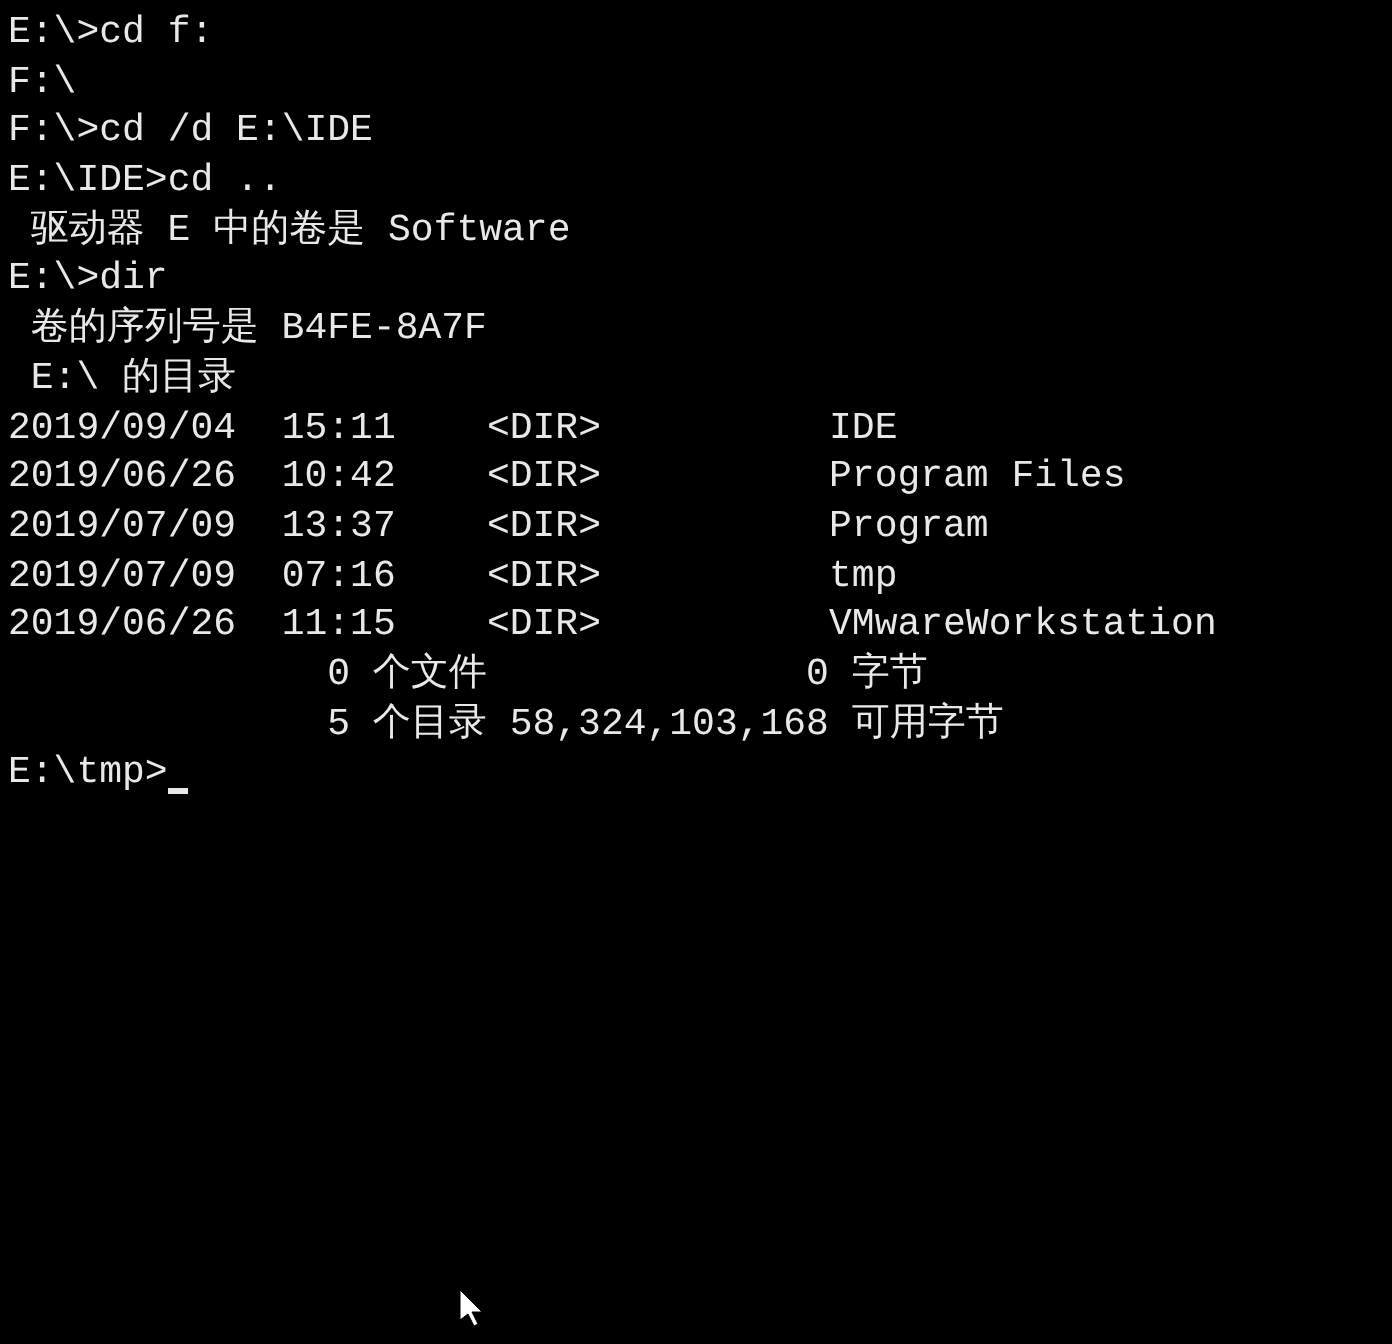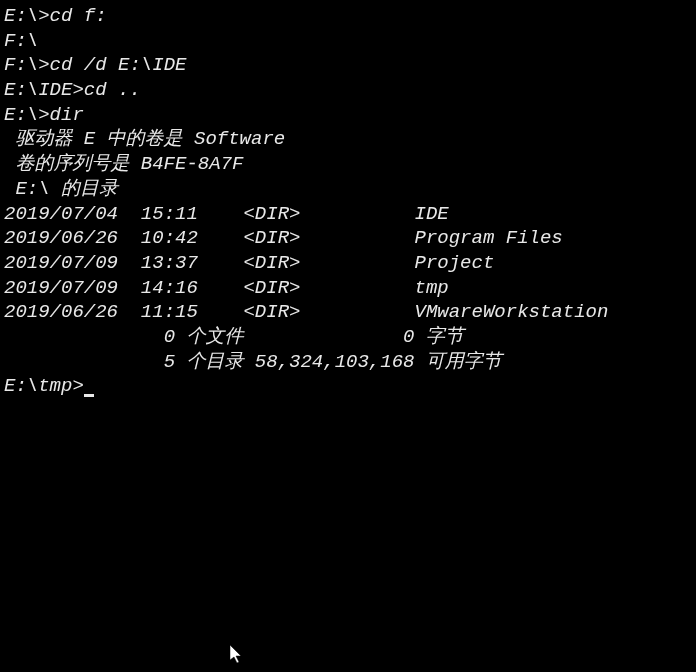--- a/index.html
+++ b/index.html
@@ -15,21 +15,20 @@
       line-height: 1.3;
       padding: 4px;
       width: 696px;
       height: 672px;
       overflow: hidden;
       position: relative;
     }
     .line {
       white-space: pre;
       display: block;
-      font-style: italic;
     }
     .cursor {
       display: inline-block;
       width: 10px;
       height: 3px;
       background: #e8e8e8;
       vertical-align: bottom;
       margin-bottom: 2px;
     }
     .mouse-pointer {
@@ -46,32 +45,32 @@
 
 <div>
   <span class="line"><span>E:\&gt;</span><span>cd f:</span></span>
   <span class="line">F:\</span>
   <span class="line"></span>
   <span class="line"></span>
   <span class="line"><span>F:\&gt;</span><span>cd /d E:\IDE</span></span>
   <span class="line"></span>
   <span class="line"><span>E:\IDE&gt;</span><span>cd ..</span></span>
   <span class="line"></span>
+  <span class="line"> 驱动器 E 中的卷是 Software</span>
+
   <span class="line"><span>E:\&gt;</span><span>dir</span></span>
-
-  <span class="line"> 驱动器 E 中的卷是 Software</span>
   <span class="line"> 卷的序列号是 B4FE-8A7F</span>
   <span class="line"></span>
   <span class="line"> E:\ 的目录</span>
   <span class="line"></span>
 
-  <span class="line"><span>2019/07/04</span>  <span>15:11</span>    <span>&lt;DIR&gt;</span>          <span>IDE</span></span>
+  <span class="line"><span>2019/09/04</span>  <span>15:11</span>    <span>&lt;DIR&gt;</span>          <span>IDE</span></span>
   <span class="line"><span>2019/06/26</span>  <span>10:42</span>    <span>&lt;DIR&gt;</span>          <span>Program Files</span></span>
-  <span class="line"><span>2019/07/09</span>  <span>13:37</span>    <span>&lt;DIR&gt;</span>          <span>Project</span></span>
-  <span class="line"><span>2019/07/09</span>  <span>14:16</span>    <span>&lt;DIR&gt;</span>          <span>tmp</span></span>
+  <span class="line"><span>2019/07/09</span>  <span>13:37</span>    <span>&lt;DIR&gt;</span>          <span>Program</span></span>
+  <span class="line"><span>2019/07/09</span>  <span>07:16</span>    <span>&lt;DIR&gt;</span>          <span>tmp</span></span>
   <span class="line"><span>2019/06/26</span>  <span>11:15</span>    <span>&lt;DIR&gt;</span>          <span>VMwareWorkstation</span></span>
 
   <span class="line">              0 个文件              0 字节</span>
   <span class="line">              5 个目录 58,324,103,168 可用字节</span>
 
   <span class="line"></span>
   <span class="line"></span>
 
   <span class="line"><span>E:\tmp&gt;</span><span></span><span class="cursor"></span></span>
 </div>

